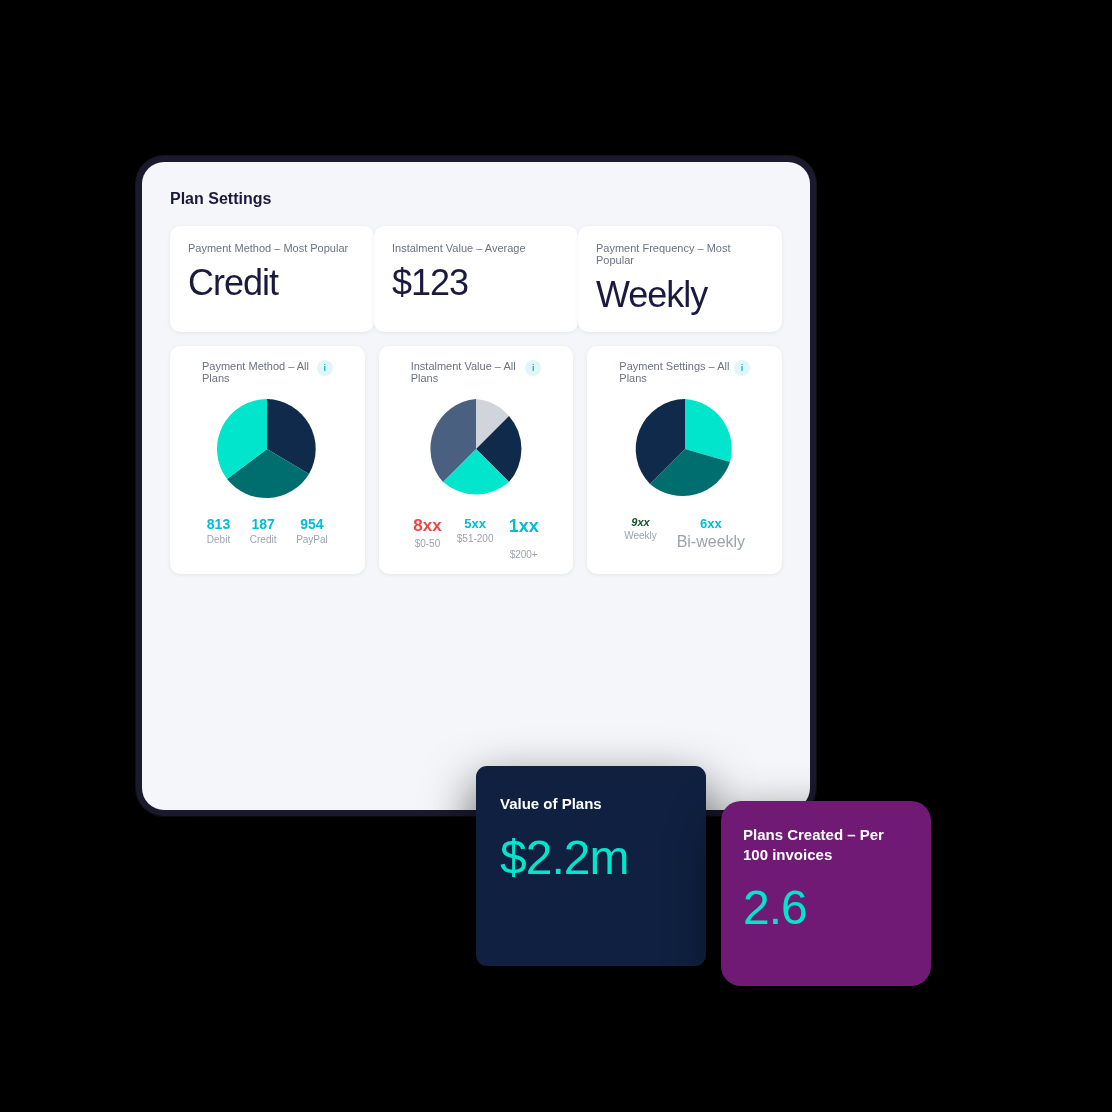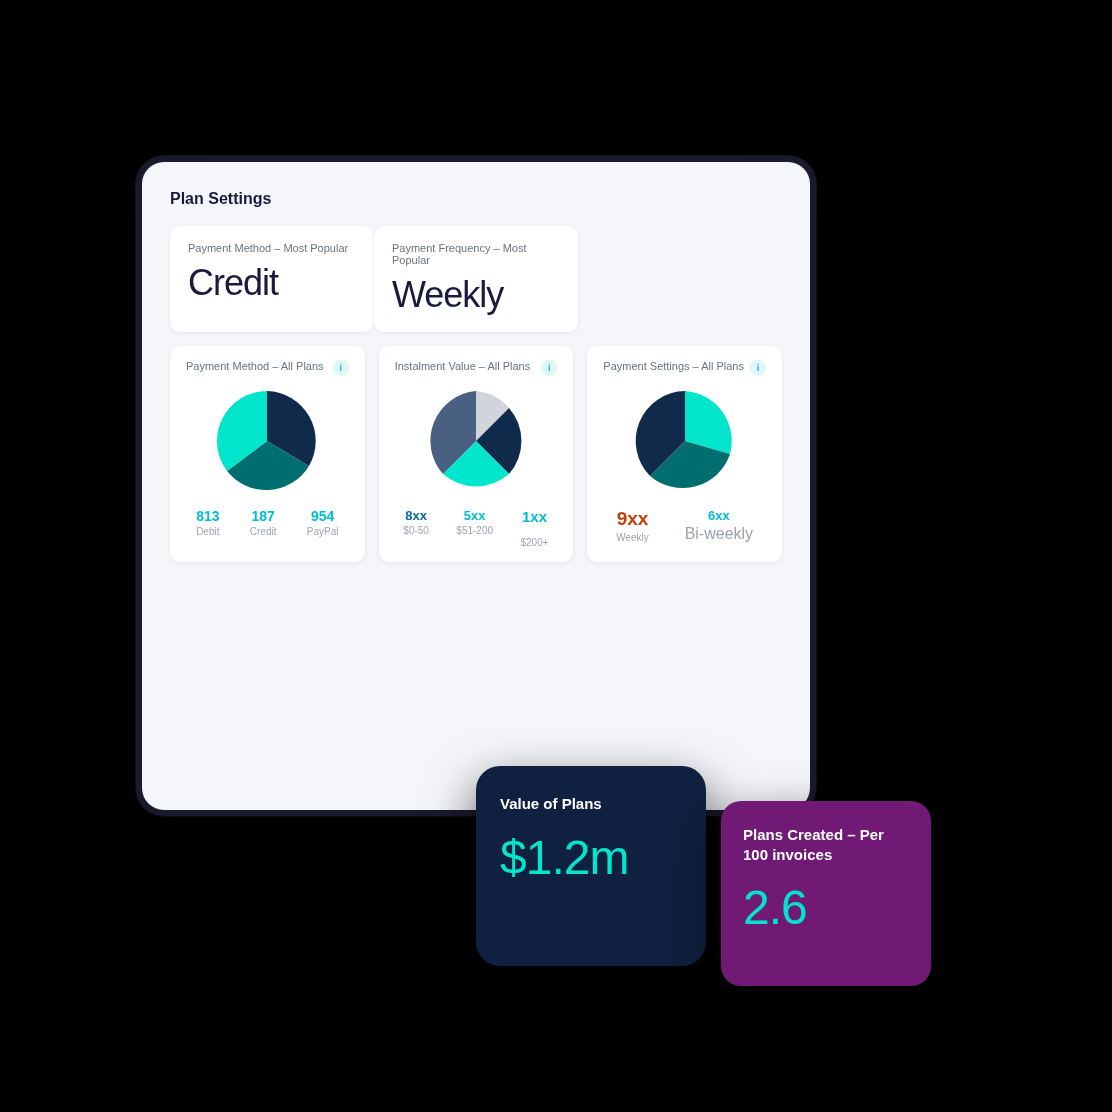--- a/index.html
+++ b/index.html
@@ -80,21 +80,21 @@
     
     .chart-row {
       display: grid;
       grid-template-columns: 1fr 1fr 1fr;
       gap: 14px;
     }
 
     .chart-card {
       background: #fff;
       border-radius: 10px;
-      padding: 14px 16px 14px;
+      padding: 14px 32px 14px;
       box-shadow: 0 1px 4px rgba(0,0,0,0.07);
       position: relative;
     }
 
     .chart-card-header {
       display: flex;
       justify-content: space-between;
       align-items: flex-start;
       margin-bottom: 10px;
     }
@@ -150,21 +150,21 @@
     }
 
     
     .floating-card-value-of-plans {
       position: absolute;
       bottom: 40px;
       left: 370px;
       width: 230px;
       height: 200px;
       background: #0f2040;
-      border-radius: 24px;
+      border-radius: 11px;
       padding: 28px 24px;
       box-shadow: 0 20px 50px rgba(0,0,0,0.7);
     }
 
     .floating-card-plans-created {
       position: absolute;
       bottom: 20px;
       left: 615px;
       width: 210px;
       height: 185px;
@@ -204,20 +204,24 @@
 
       <div class="page-title">Plan Settings</div>
 
       <div class="stats-row">
 
         <div class="stat-card">
           <div class="stat-label">Payment Method – Most Popular</div>
           <div class="stat-value">Credit</div>
         </div>
 
+        <div class="stat-card">
+          <div class="stat-label">Instalment Value – Average</div>
+          <div class="stat-value">$123</div>
+        </div>
 
         <div class="stat-card">
           <div class="stat-label">Payment Frequency – Most Popular</div>
           <div class="stat-value">Weekly</div>
         </div>
 
       </div>
 
       <div class="chart-row">
 
@@ -264,29 +268,29 @@
 
               <path d="M55,55 L88,22 A50,50 0 0,1 88,88 Z" fill="#0f2a4a"></path>
 
               <path d="M55,55 L88,88 A50,50 0 0,1 22,88 Z" fill="#00e5cc"></path>
 
               <path d="M55,55 L22,88 A50,50 0 0,1 55,5 Z" fill="#4a6080"></path>
             </svg>
           </div>
           <div class="pie-legend">
             <div class="legend-item">
-              <span class="legend-value" style="font-size:13px;color:#0369a1;font-weight:600;">8xx</span>
+              <span class="legend-value" style="font-size:17px;color:#ef4444;font-weight:600;">8xx</span>
               <span class="legend-label" style="font-size:10px;color:#9ca3af;">$0-50</span>
             </div>
             <div class="legend-item">
               <span class="legend-value" style="font-size:13px;color:#00bcd4;font-weight:600;">5xx</span>
               <span class="legend-label" style="font-size:10px;color:#9ca3af;">$51-200</span>
             </div>
             <div class="legend-item">
-              <span class="legend-value" style="font-size:15px;color:#00bcd4;font-weight:600;">1xx</span>
+              <span class="legend-value" style="font-size:18px;color:#00bcd4;font-weight:600;">1xx</span>
               <span class="legend-label" style="font-size:10px;color:#9ca3af;margin-top:12px;">$200+</span>
             </div>
           </div>
         </div>
 
         <div class="chart-card">
           <div class="chart-card-header">
             <div class="chart-card-label">Payment Settings – All Plans</div>
             <div class="info-icon">i</div>
           </div>
@@ -295,37 +299,37 @@
 
               <path d="M55,55 L55,5 A50,50 0 0,1 100,68 Z" fill="#00e5cc"></path>
 
               <path d="M55,55 L100,68 A50,50 0 0,1 20,90 Z" fill="#006e6e"></path>
 
               <path d="M55,55 L20,90 A50,50 0 0,1 55,5 Z" fill="#0f2a4a"></path>
             </svg>
           </div>
           <div class="pie-legend">
             <div class="legend-item">
-              <span class="legend-value" style="font-size:19px;color:#c2410c;font-weight:600;">9xx</span>
+              <span class="legend-value" style="font-size:11px;color:#14532d;font-weight:600;font-style:italic;">9xx</span>
               <span class="legend-label" style="font-size:10px;color:#9ca3af;">Weekly</span>
             </div>
             <div class="legend-item">
               <span class="legend-value" style="font-size:13px;color:#00bcd4;font-weight:600;">6xx</span>
               <span class="legend-label" style="font-size:16px;color:#9ca3af;">Bi-weekly</span>
             </div>
           </div>
         </div>
 
       </div>
     </div>
   </div>
 
   <div class="floating-card-value-of-plans">
     <div class="floating-card-title">Value of Plans</div>
-    <div class="floating-card-value">$1.2m</div>
+    <div class="floating-card-value">$2.2m</div>
   </div>
 
   <div class="floating-card-plans-created">
     <div class="floating-card-title">Plans Created – Per 100 invoices</div>
     <div class="floating-card-value">2.6</div>
   </div>
 
 </div>
 
 </body></html>

